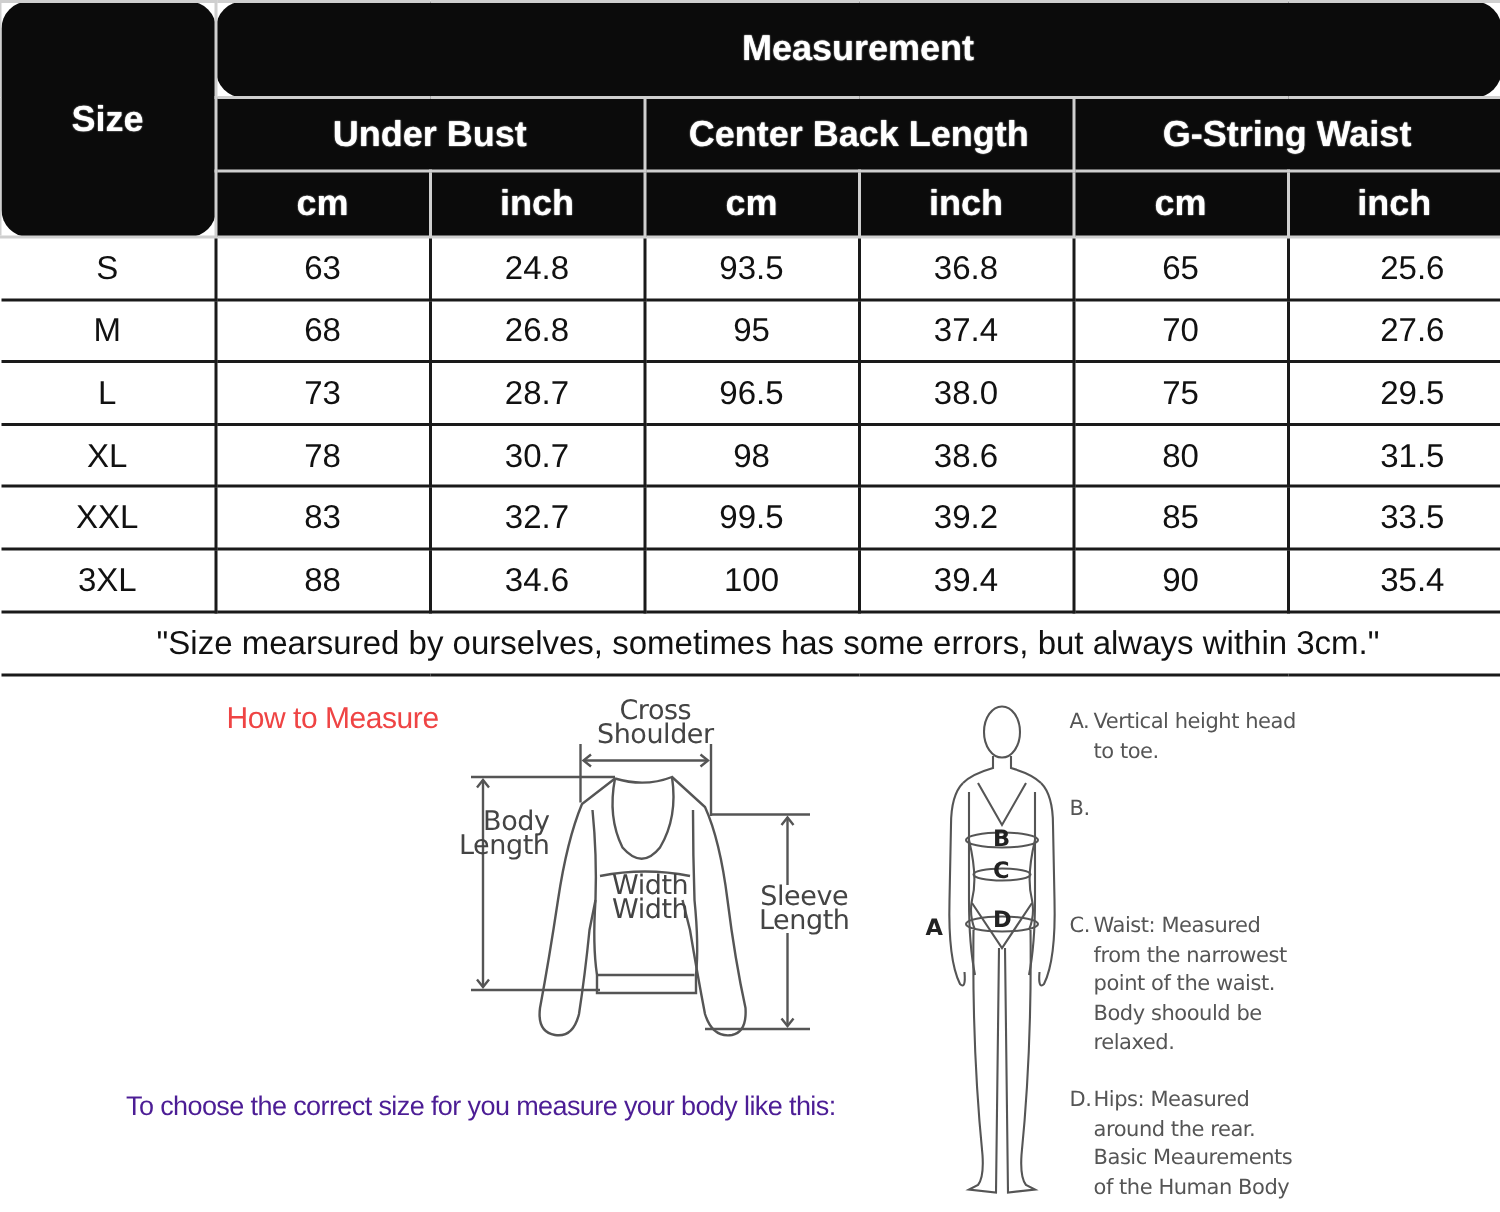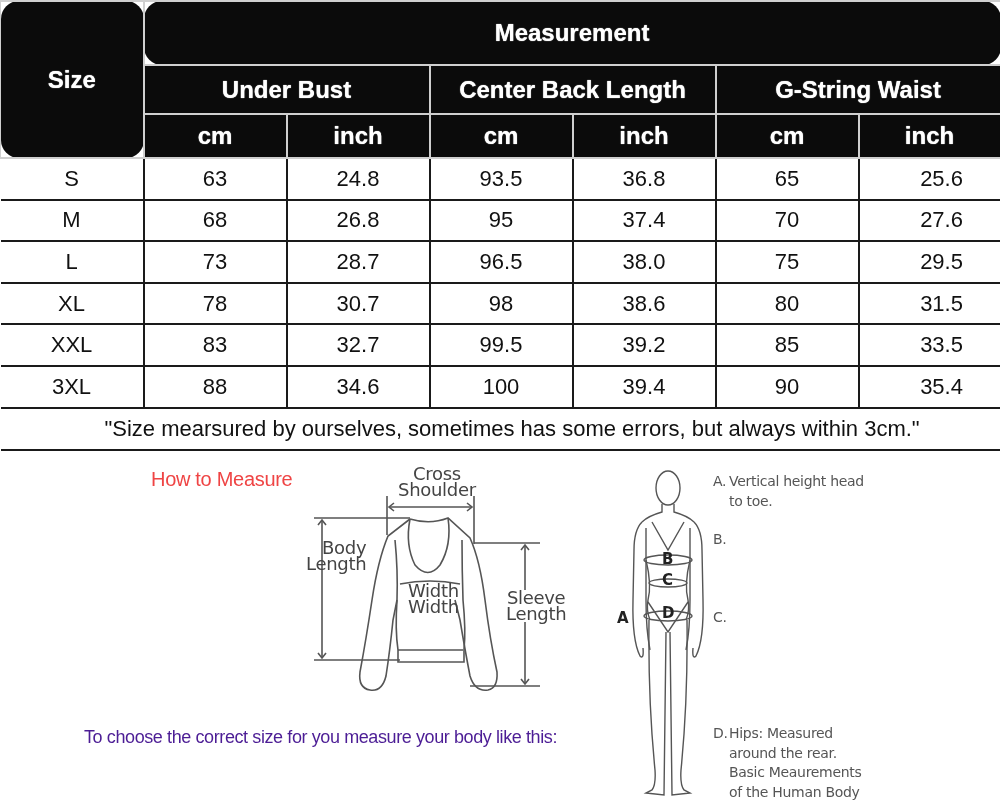--- a/index.html
+++ b/index.html
@@ -245,20 +245,25 @@
   <div class="item" style="height:58px;">
     <span class="lbl">A.</span>
     <span class="txt">Vertical height head
 to toe.</span>
   </div>
   <div class="item" style="height:78px;">
     <span class="lbl">B.</span>
   </div>
   <div class="item" style="height:116px;">
     <span class="lbl">C.</span>
+    <span class="txt">Waist: Measured
+from the narrowest
+point of the waist.
+Body shoould be
+relaxed.</span>
   </div>
   <div class="item">
     <span class="lbl">D.</span>
     <span class="txt">Hips: Measured
 around the rear.
 Basic Meaurements
 of the Human Body</span>
   </div>
 </div>
 

